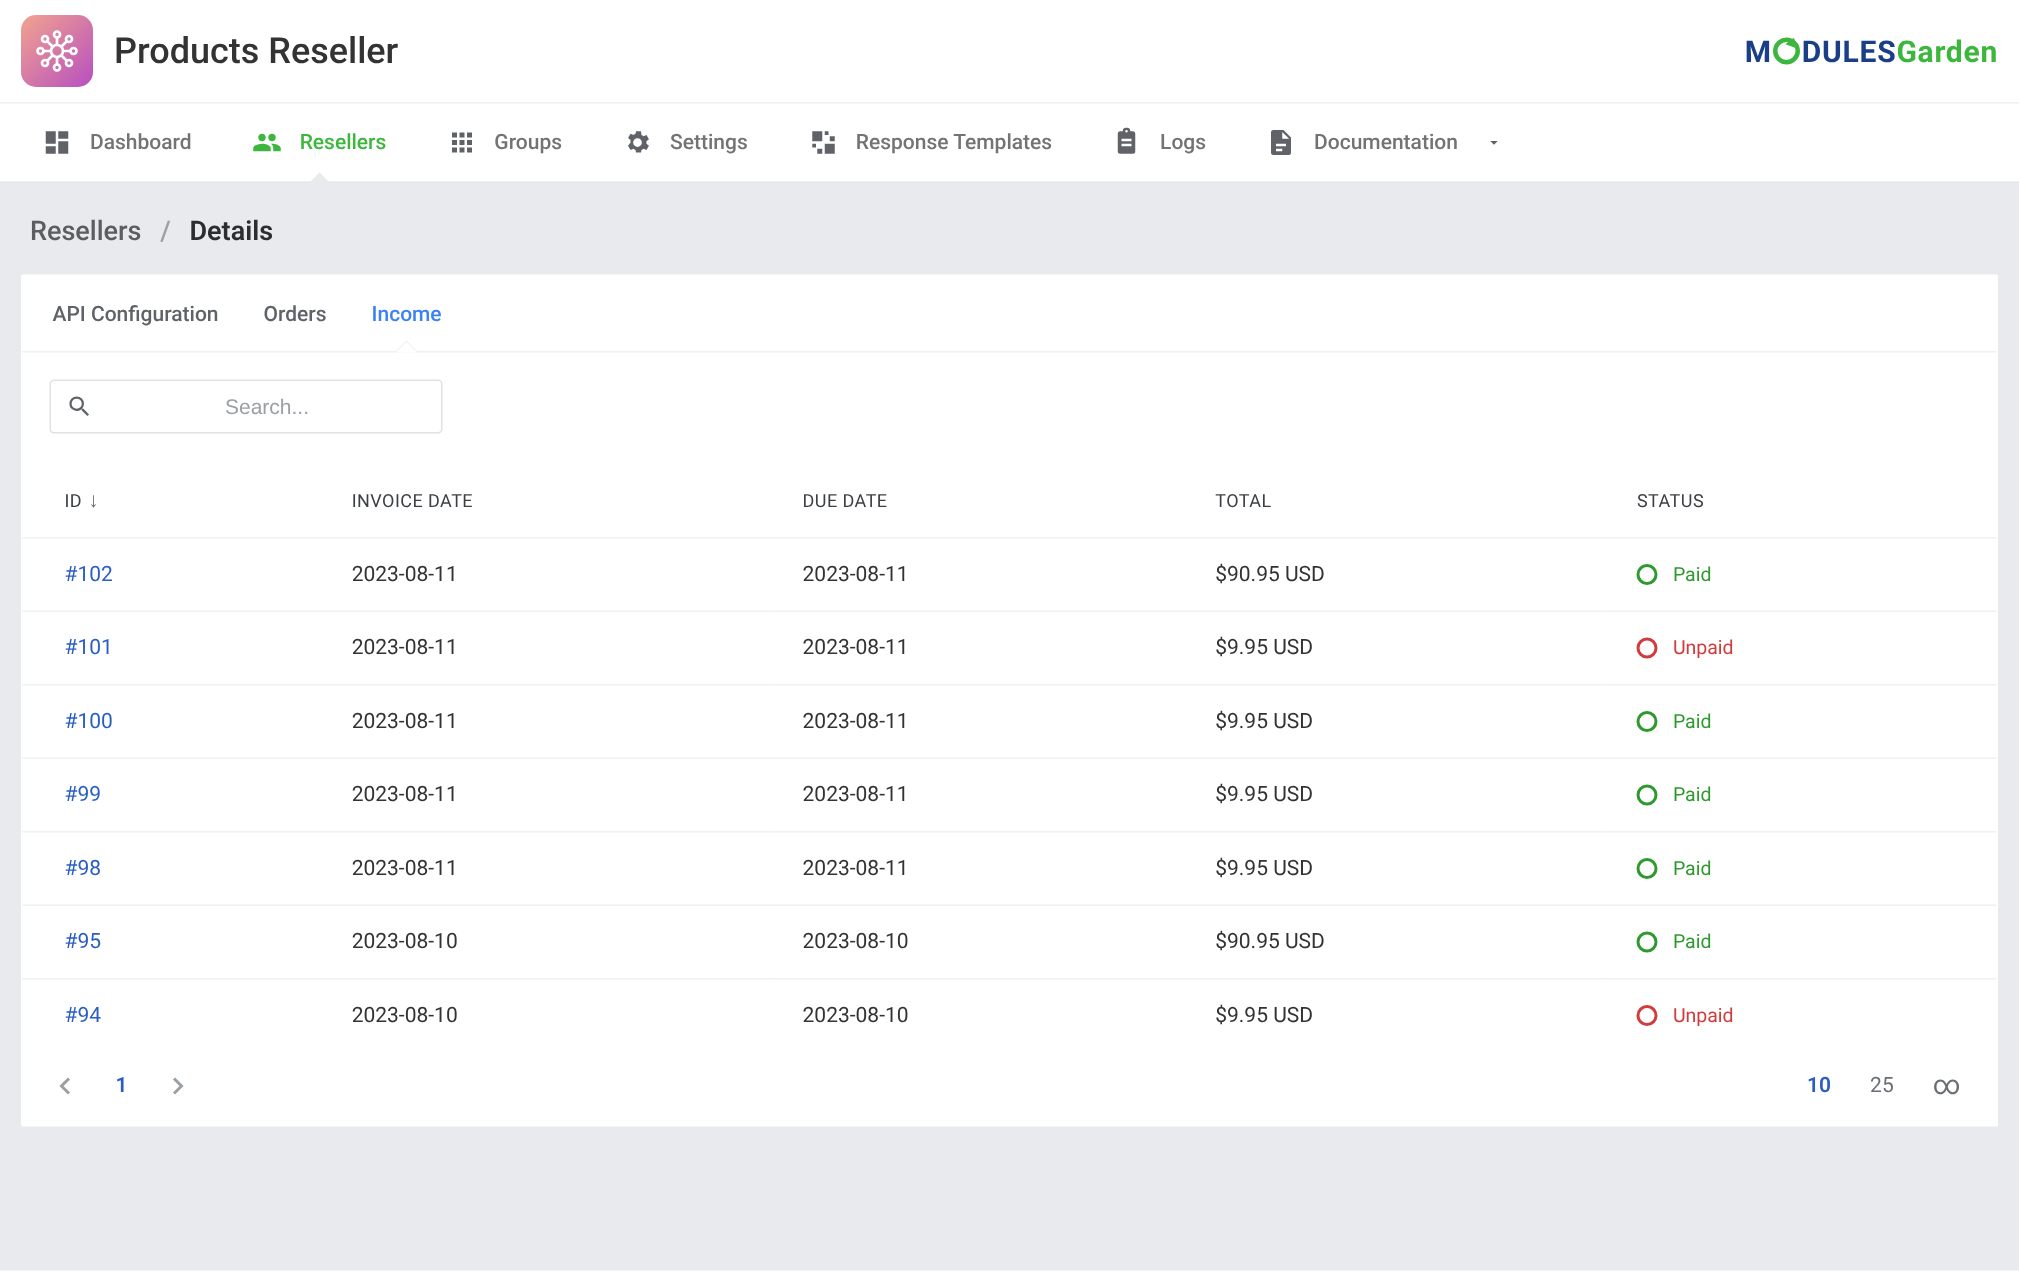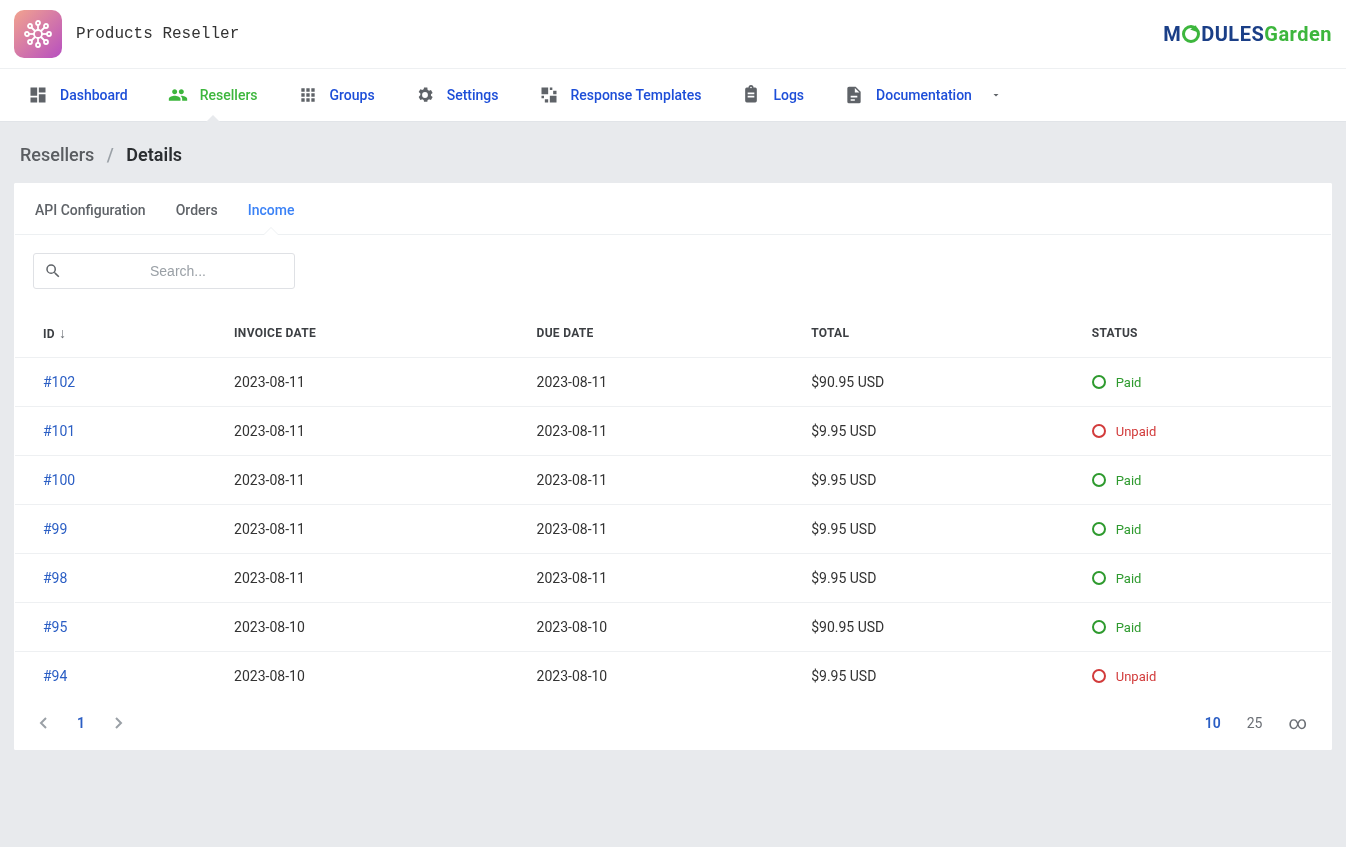--- a/index.html
+++ b/index.html
@@ -18,39 +18,39 @@
     padding: 10px 14px;
     justify-content: space-between;
   }
   .header-left { display: flex; align-items: center; gap: 14px; }
   .app-logo {
     width: 48px; height: 48px;
     border-radius: 10px;
     background: linear-gradient(135deg,#f2a38f,#b74fc0);
     display:flex;align-items:center;justify-content:center;
   }
-  .app-title { font-size: 16px; font-weight: 500; color:#333;font-family:Liberation Mono, monospace; }
+  .app-title { font-size: 24px; font-weight: 500; color:#333; }
   .brand { font-weight:700; font-size:20px; letter-spacing:.5px; }
   .brand .m1{color:#1b3f87;}
   .brand .g{color:#3db63d;}
   .brand .dot{display:inline-block;width:18px;height:18px;border:3px solid #3db63d;border-radius:50%;position:relative;top:2px;margin:0 1px;}
   .brand .dot::after{content:"";position:absolute;left:6px;top:-3px;border-left:4px solid transparent;border-right:4px solid transparent;border-bottom:6px solid #3db63d;transform:rotate(20deg);}
 
   
   .nav {
     background:#fff;
     border-top:1px solid #eef0f2;
     border-bottom:1px solid #e1e4e8;
     display:flex;
     padding:0 8px;
   }
   .nav-item{
     display:flex;align-items:center;gap:12px;
     padding:16px 20px;
-    color:#1d4ed8;font-weight:500;
+    color:#737373;font-weight:500;
     cursor:pointer;
     position:relative;
   }
   .nav-item.active{color:#3db63d;}
   .nav-item.active .nicon{filter:none;}
   .nav-item.active::after{
     content:"";position:absolute;left:50%;bottom:-1px;transform:translateX(-50%);
     width:0;height:0;border-left:7px solid transparent;border-right:7px solid transparent;border-bottom:7px solid #e8eaed;
   }
   .nicon{width:20px;height:20px;display:inline-flex;align-items:center;justify-content:center;color:#5f6368;}
@@ -73,21 +73,21 @@
   .search{
     display:flex;align-items:center;width:262px;height:36px;border:1px solid #dfe1e5;border-radius:3px;padding:0 10px;gap:10px;
   }
   .search input{border:none;outline:none;font-size:14px;flex:1;color:#333;text-align:center;}
   .search input::placeholder{color:#9aa0a6;}
   .sicon{color:#5f6368;}
 
   
   table{width:100%;border-collapse:collapse;}
   thead th{
-    text-align:left;font-size:12px;font-weight:700;color:#3c3f43;letter-spacing:.3px;
+    text-align:left;font-size:12px;font-weight:400;color:#3c3f43;letter-spacing:.3px;
     padding:26px 20px 16px;
   }
   thead th:first-child{padding-left:28px;}
   .sort-arrow{font-size:14px;margin-left:4px;color:#6b6f75;}
   tbody td{
     padding:16px 20px;border-top:1px solid #eef0f2;font-size:14px;color:#333;
   }
   tbody td:first-child{padding-left:28px;}
   .id-link{color:#2b5ec4;cursor:pointer;}
   .status{display:flex;align-items:center;gap:10px;font-size:13px;}

